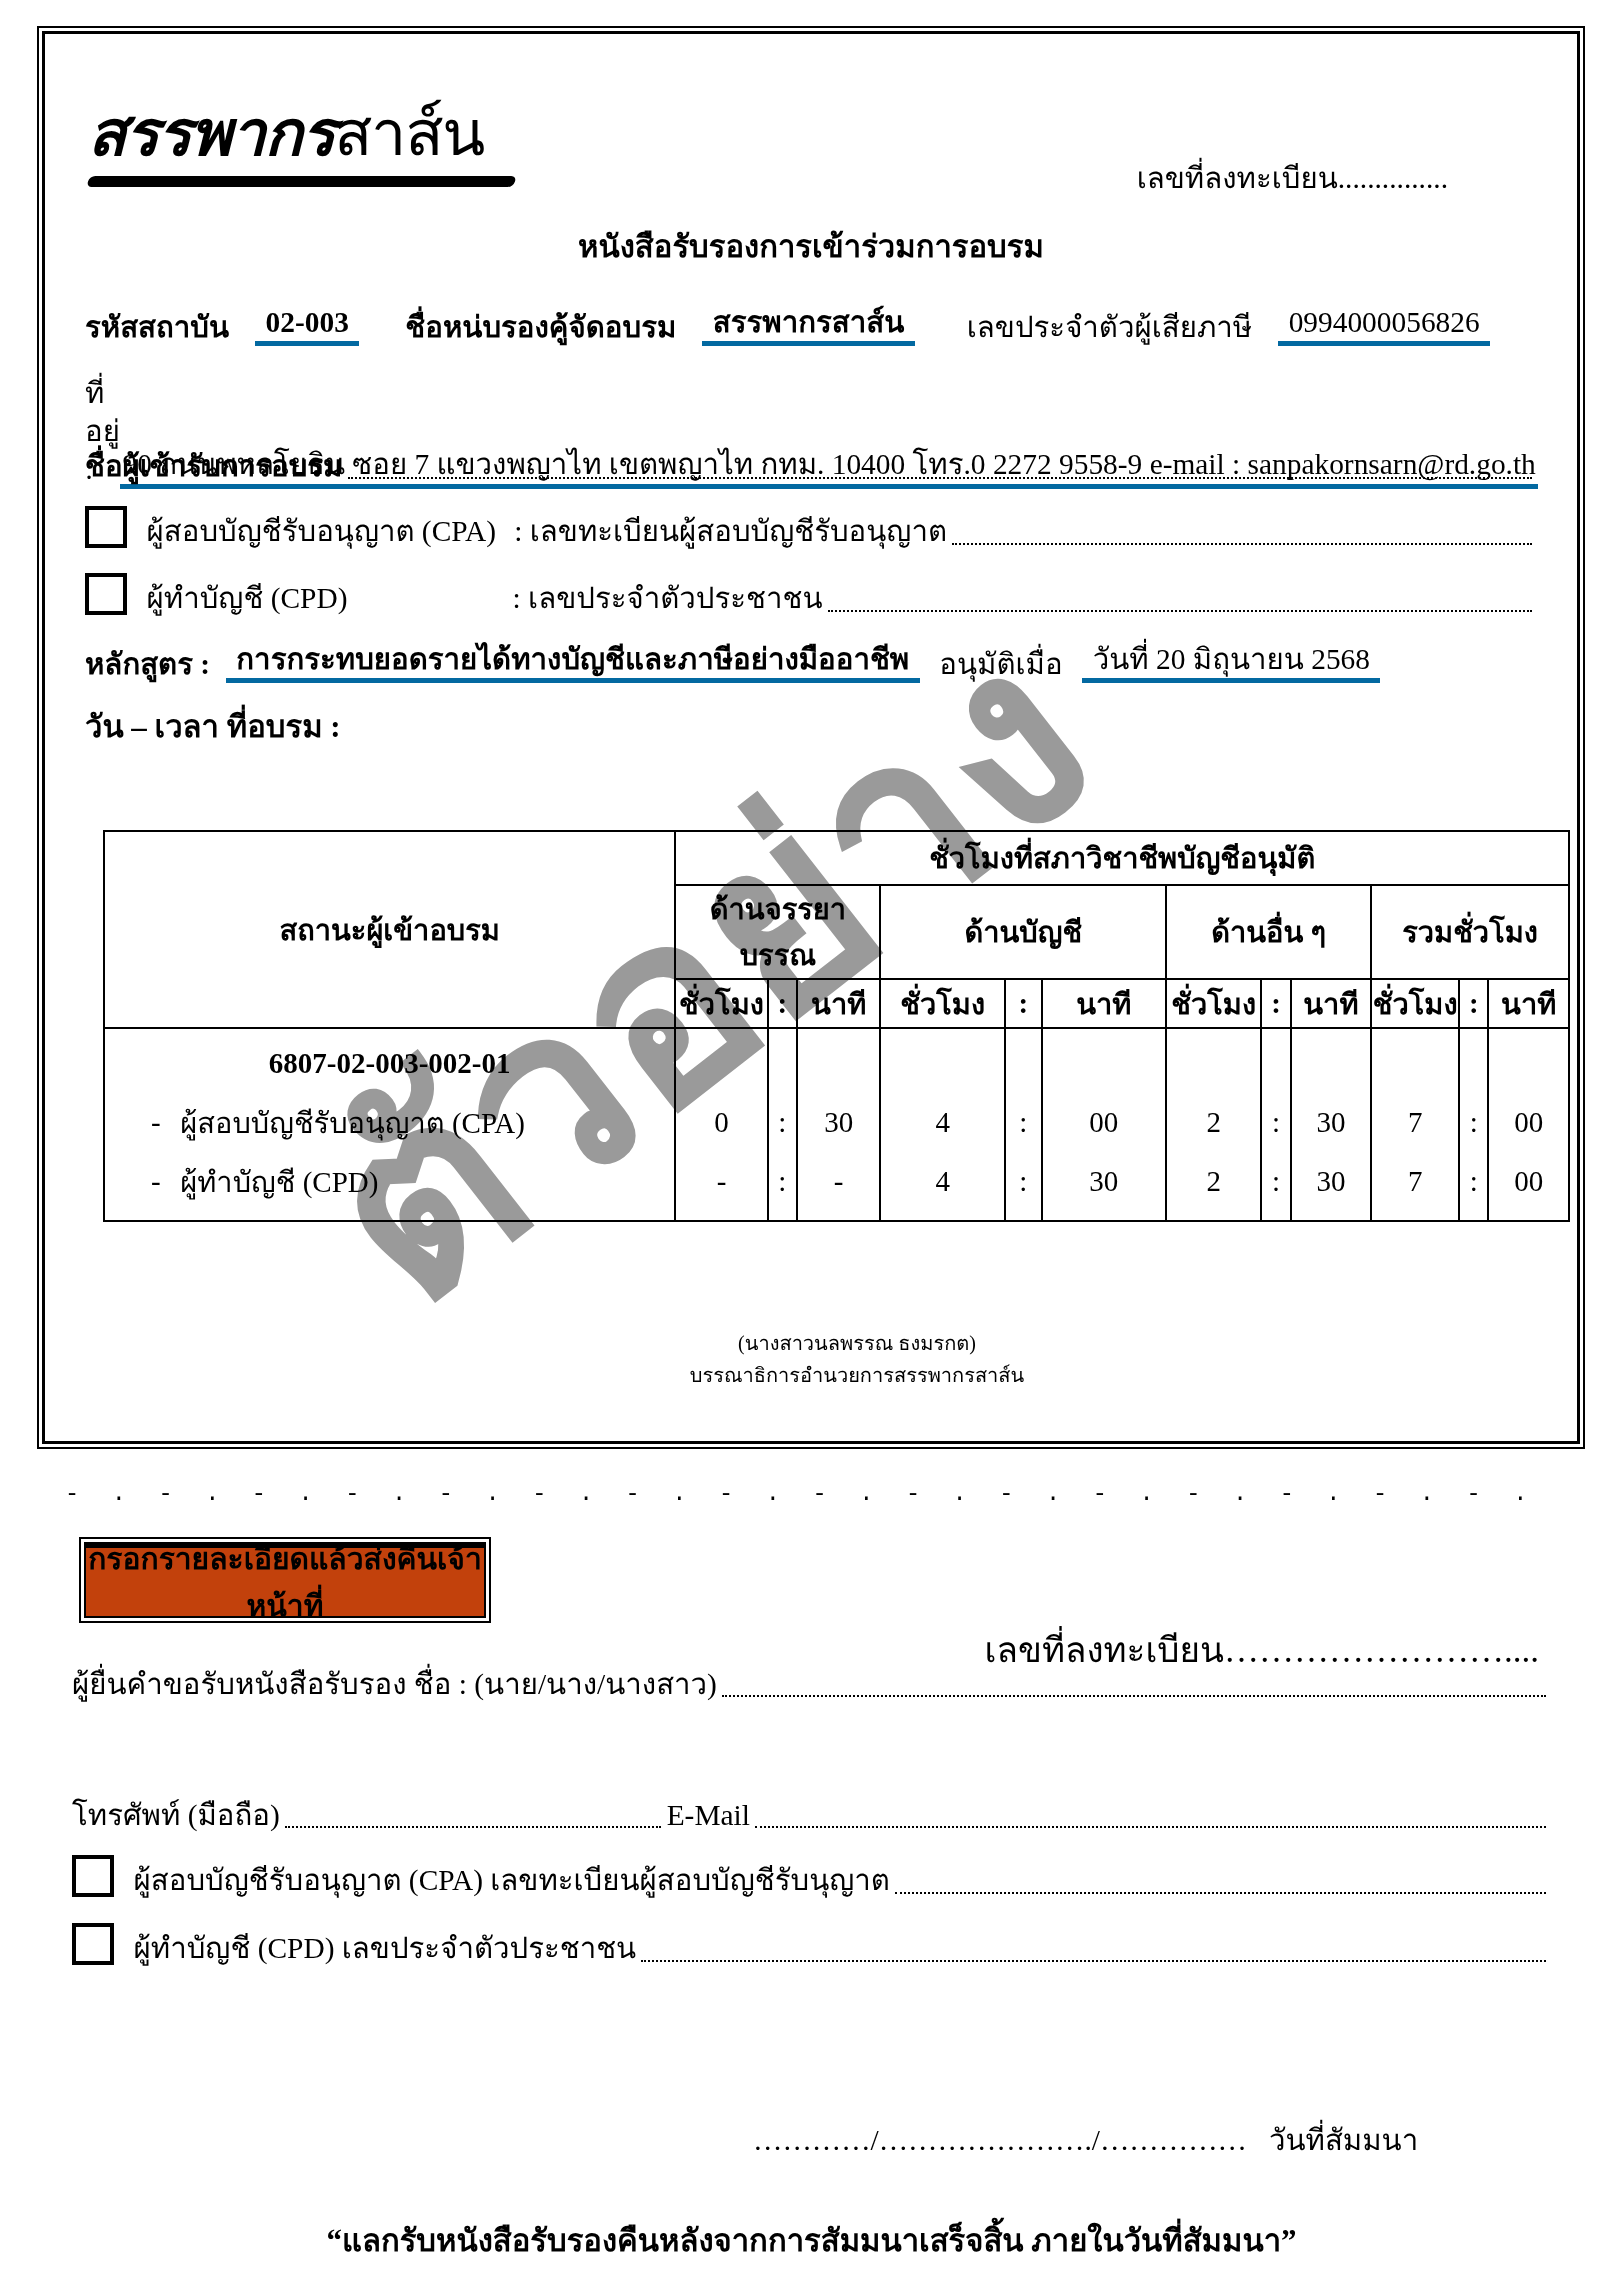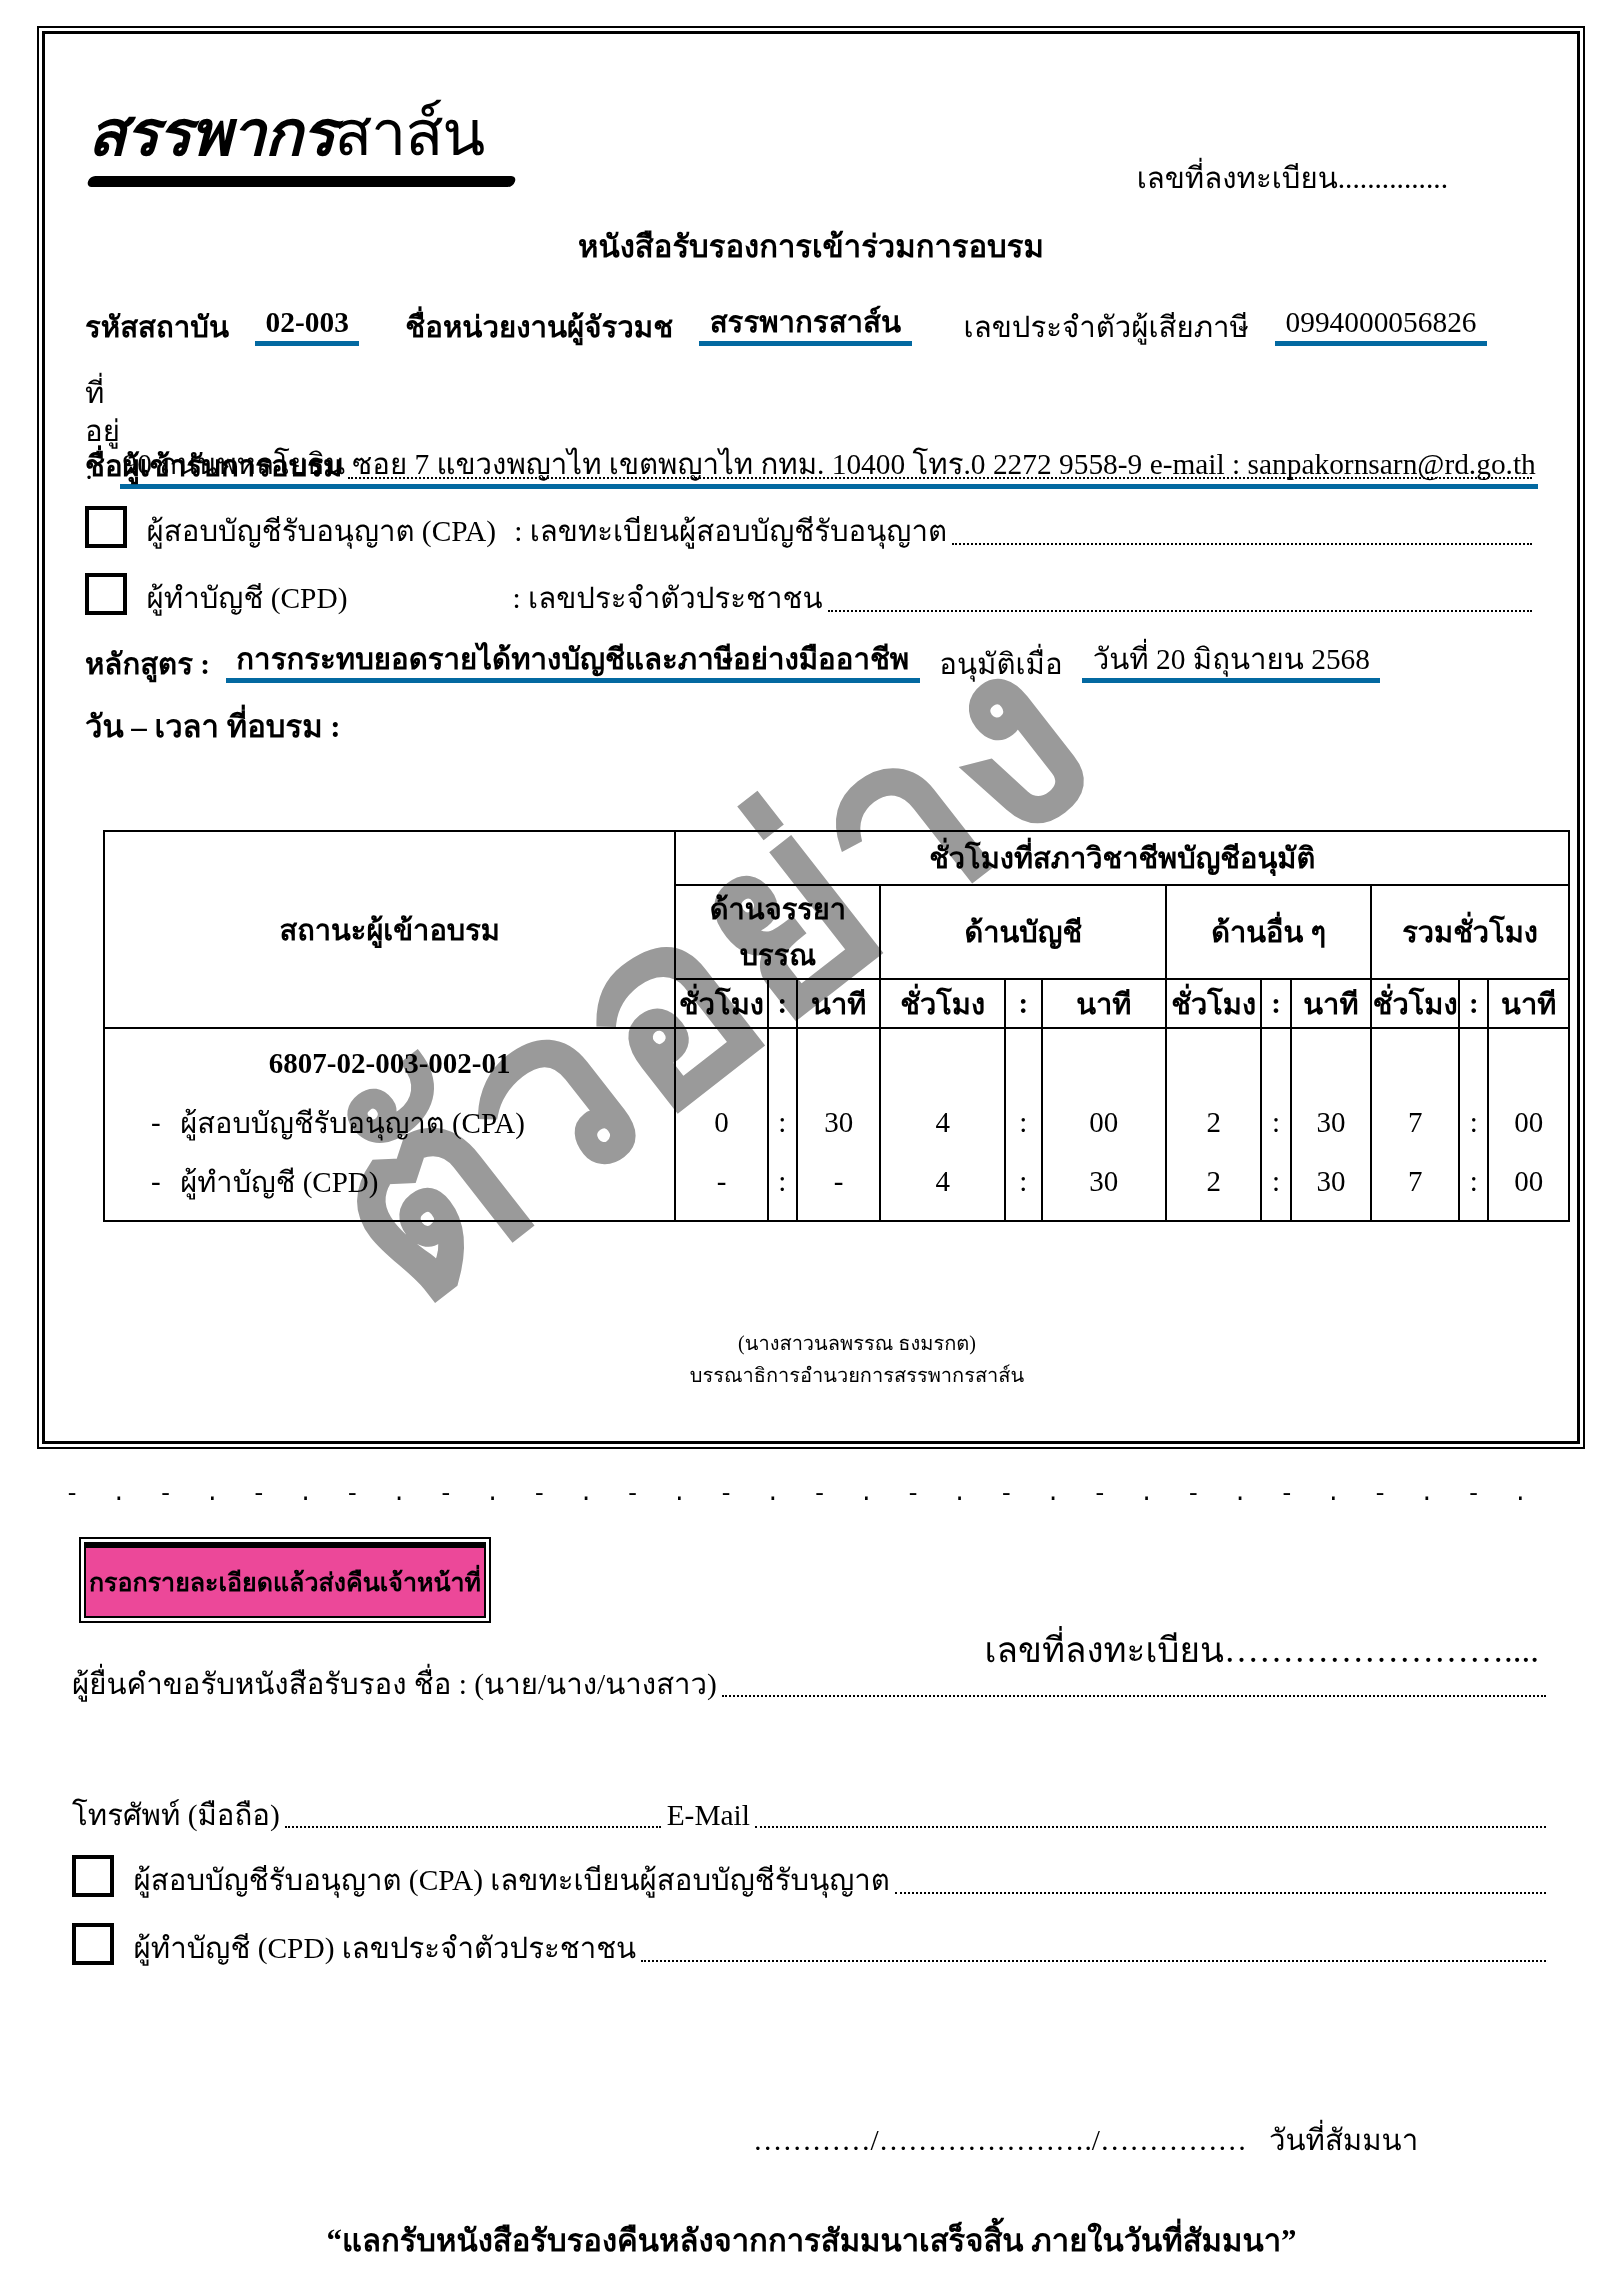--- a/index.html
+++ b/index.html
@@ -55,21 +55,21 @@
   .separator {
     position:absolute; top:1480px; left:65px; right:65px; height:39px;
     font-size:23.6px; letter-spacing:9.2px; white-space:nowrap; overflow:hidden;
     font-family:"Liberation Mono","DejaVu Sans Mono",monospace; z-index:2;
   }
   .lower-box {
     position:absolute; left:84px; top:1542px; width:398px; height:68px;
     border:2.6px solid #000; border-top:6.5px solid #000;
     outline:2px solid #000; outline-offset:3.3px;
     display:flex; align-items:center; justify-content:center;
-    font-size:25px; font-weight:bold; text-align:center; z-index:2; background:#ec4899;
+    font-size:30px; font-weight:bold; text-align:center; z-index:2; background:#c2410c;
   }
   .reg-lower { position:absolute; top:1578px; right:84px; font-size:35px; z-index:2;margin-top:44px; }
   .footer-note { position:absolute; top:2215px; left:0; right:0; text-align:center; font-size:31px; font-weight:bold; z-index:2; }
 </style>
 </head>
 <body>
 
 <div class="page">
 
   <div class="watermark">ตัวอย่าง</div>
@@ -86,21 +86,21 @@
 
     <div class="reg-top">เลขที่ลงทะเบียน...............</div>
 
     <div class="title">หนังสือรับรองการเข้าร่วมการอบรม</div>
 
     <div class="row" style="top:275px; left:46px; right:46px;">
       <span class="b">รหัสสถาบัน</span>
         <span class="sp"></span>
       <span class="b uv">02-003</span>
         <span class="sp" style="width:46px;"></span>
-      <span class="b">ชื่อหน่วยงานผู้จัรวมช</span>
+      <span class="b">ชื่อหน่บรองคู้จัดอบรม</span>
         <span class="sp"></span>
       <span class="b uv">สรรพากรสาส์น</span>
         <span class="sp" style="width:52px;"></span>
       <span>เลขประจำตัวผู้เสียภาษี</span>
         <span class="sp"></span>
       <span class="uv">0994000056826</span>
     </div>
 
     <div class="row" style="top:346px; left:46px; right:46px;">
       <span>ที่อยู่ :</span>

